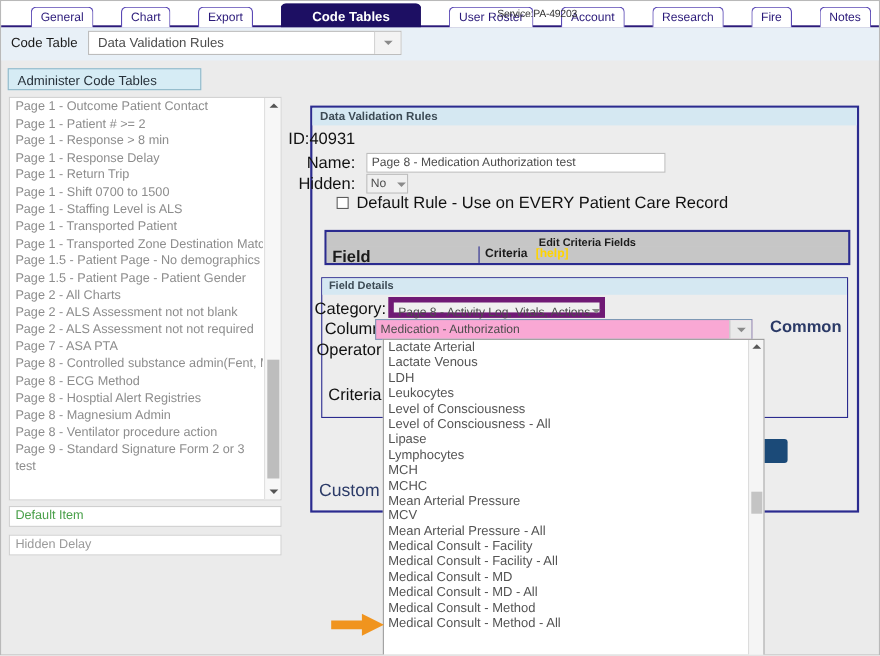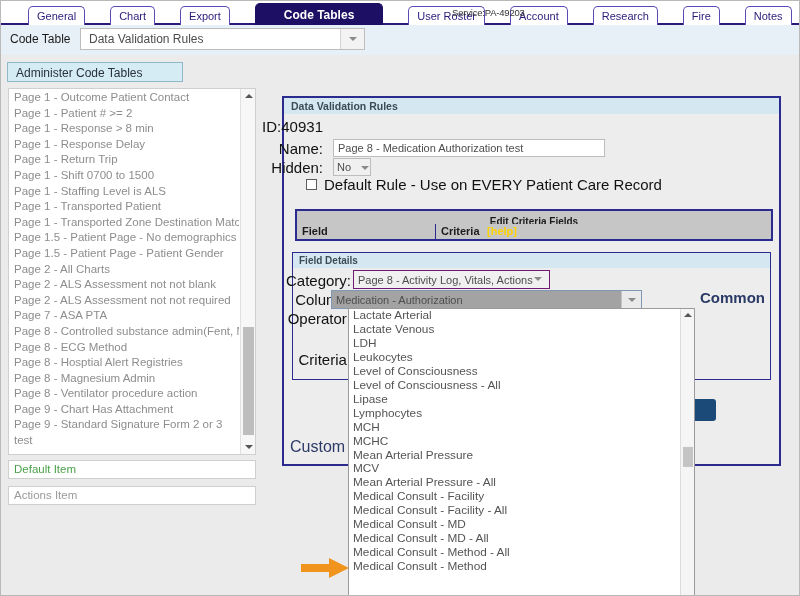--- a/index.html
+++ b/index.html
@@ -322,21 +322,21 @@
     line-height: 13px;
   }
   .crit-row {
     position: absolute;
     left: 0; top: 13px; width: 100%; height: 15px;
     background: #c6c6c6;
     box-sizing: border-box;
   }
   .crit-row .c-field {
     position: absolute; left: 5px; top: 1px;
-    font-size: 11px; font-weight: bold; color: #1b1b1b;
+    font-size: 15px; font-weight: bold; color: #1b1b1b;
   }
   .crit-row .c-sep {
     position: absolute; left: 138px; top: 0;
     width: 1px; height: 15px; background: #2b2b8f;
   }
   .crit-row .c-crit {
     position: absolute; left: 144px; top: 1px;
     font-size: 11px; font-weight: bold; color: #1b1b1b;
   }
   .crit-row .c-help {
@@ -373,34 +373,34 @@
   #lbl-category { top: 271px; }
   #lbl-column   { top: 290px; }
   #lbl-operator { top: 309px; }
   #lbl-criteria { top: 350px; }
 
   .cat-select {
     position: absolute;
     left: 352px; top: 269px;
     width: 197px; height: 19px;
     background: #f0f0f0;
-    border: 1px solid #701a75;
+    border: 5px solid #701a75;
     box-sizing: border-box;
   }
   .cat-select .v {
     position: absolute; left: 4px; top: 3px;
     font-size: 11px; color: #4d4d4d;
   }
   .cat-select .caret-dn { left: 180px; top: 8px; margin-left: 0; }
 
   .col-select {
     position: absolute;
-    left: 330px; top: 289px;
-    width: 311px; height: 19px;
-    background: #a3a3a3;
+    left: 340px; top: 289px;
+    width: 343px; height: 19px;
+    background: #f9a8d4;
     border: 1px solid #7f98b5;
     box-sizing: border-box;
     z-index: 20;
   }
   .col-select .v {
     position: absolute; left: 4px; top: 3px;
     font-size: 11px; color: #4d4d4d;
   }
   .col-select .arrowbox {
     position: absolute; right: 0; top: 0;
@@ -542,40 +542,39 @@
         <div class="li">Page 1.5 - Patient Page - Patient Gender</div>
         <div class="li">Page 2 - All Charts</div>
         <div class="li">Page 2 - ALS Assessment not not blank</div>
         <div class="li">Page 2 - ALS Assessment not not required</div>
         <div class="li">Page 7 - ASA PTA</div>
         <div class="li">Page 8 - Controlled substance admin(Fent, Mida, Lo</div>
         <div class="li">Page 8 - ECG Method</div>
         <div class="li">Page 8 - Hosptial Alert Registries</div>
         <div class="li">Page 8 - Magnesium Admin</div>
         <div class="li">Page 8 - Ventilator procedure action</div>
-        <div class="li">Page 9 - Chart Has Attachment</div>
         <div class="li">Page 9 - Standard Signature Form 2 or 3</div>
         <div class="li">test</div>
       </div>
     <div class="vscroll">
       <div class="arrow-up">
           <i class="tri-up"></i>
         </div>
       <div class="vthumb" style="top:238px;height:108px;"></div>
       <div class="arrow-dn">
           <i class="tri-dn"></i>
         </div>
     </div>
   </div>
 
   <div class="small-field" id="default-item">
     <span>Default Item</span>
   </div>
   <div class="small-field" id="hidden-item">
-    <span>Actions Item</span>
+    <span>Hidden Delay</span>
   </div>
 
   <div class="main-panel">
     <div class="panel-title">
       <span>Data Validation Rules</span>
     </div>
   </div>
 
   <div class="id-line">ID:40931</div>
   <div class="lbl-name">Name:</div>
@@ -648,22 +647,22 @@
         <div class="opt">Lymphocytes</div>
         <div class="opt">MCH</div>
         <div class="opt">MCHC</div>
         <div class="opt">Mean Arterial Pressure</div>
         <div class="opt">MCV</div>
         <div class="opt">Mean Arterial Pressure - All</div>
         <div class="opt">Medical Consult - Facility</div>
         <div class="opt">Medical Consult - Facility - All</div>
         <div class="opt">Medical Consult - MD</div>
         <div class="opt">Medical Consult - MD - All</div>
+        <div class="opt">Medical Consult - Method</div>
         <div class="opt">Medical Consult - Method - All</div>
-        <div class="opt">Medical Consult - Method</div>
       </div>
     <div class="dd-scroll">
       <div class="arrow-up">
           <i class="tri-up" style="top:4px;"></i>
         </div>
       <div class="dd-thumb" style="top:138px;height:20px;"></div>
       <div class="arrow-dn">
           <i class="tri-dn" style="top:4px;"></i>
         </div>
     </div>

